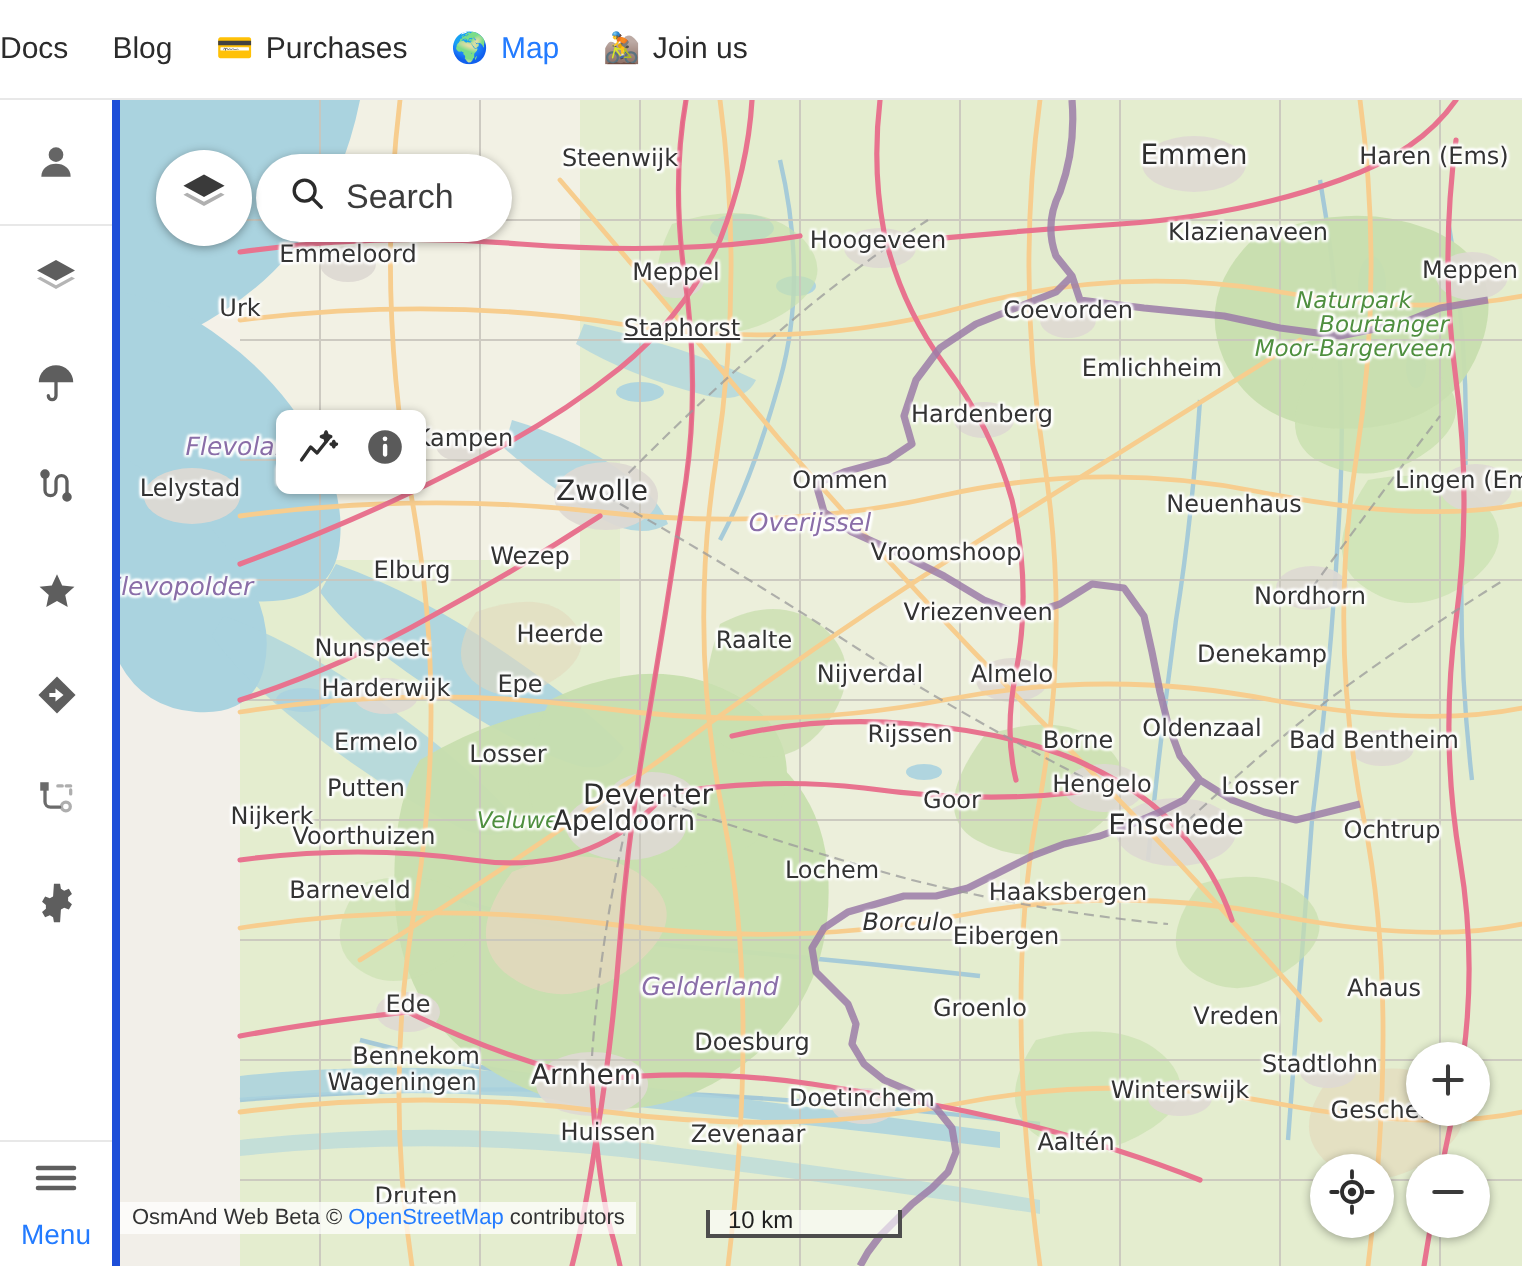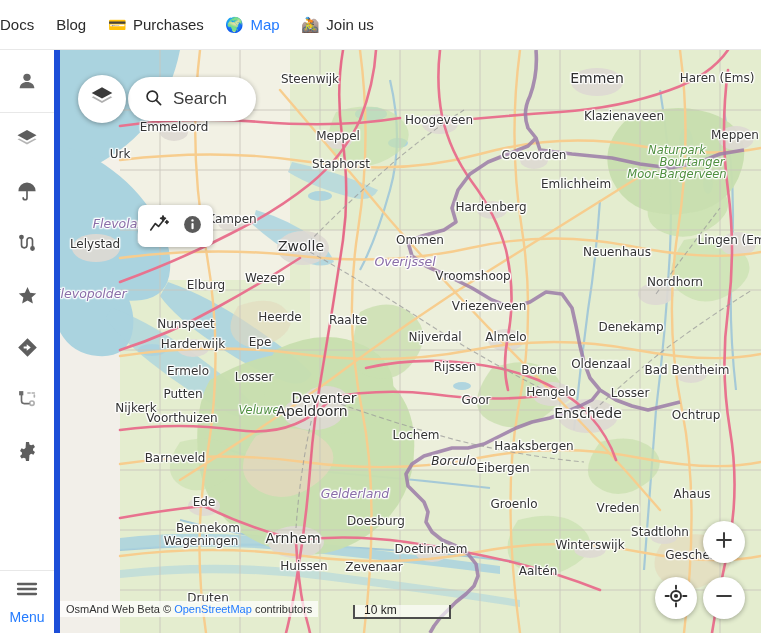--- a/index.html
+++ b/index.html
@@ -49,21 +49,21 @@
     white-space: nowrap;
   }
   .nav-item.active .nav-label { color: #237bff; }
   .nav-emoji { font-size: 15px; line-height: 1; }
 
   
   .sidebar {
     position: absolute; left: 0; top: 50px;
     width: 60px; height: 583px;
     background: #ffffff;
-    border-right: 6px solid #1d4ed8;
+    border-right: 4px solid #1d4ed8;
     display: flex; flex-direction: column; align-items: center;
     z-index: 30;
   }
   .side-sec { width: 100%; display: flex; flex-direction: column; align-items: center; }
   .side-divider { width: 100%; height: 1px; background: #e8e8e8; }
   .side-btn {
     width: 60px; height: 52px;
     display: flex; align-items: center; justify-content: center;
     cursor: pointer;
   }
@@ -453,45 +453,45 @@
   <div id="map-labels">
       <div class="lbl town" style="left: 250px; top: 29px;">Steenwijk</div>
       <div class="lbl city" style="left: 537px; top: 28px;">Emmen</div>
       <div class="lbl town" style="left: 657px; top: 28px;">Haren (Ems)</div>
       <div class="lbl town" style="left: 114px; top: 77px;">Emmeloord</div>
       <div class="lbl town" style="left: 379px; top: 70px;">Hoogeveen</div>
       <div class="lbl town" style="left: 564px; top: 66px;">Klazienaveen</div>
       <div class="lbl town" style="left: 278px; top: 86px;">Meppel</div>
       <div class="lbl town" style="left: 675px; top: 85px;">Meppen</div>
       <div class="lbl town" style="left: 60px; top: 104px;">Urk</div>
-      <div class="lbl town" style="left: 281px; top: 114px;">Staphorst</div>
+      <div class="lbl town" style="left: 281px; top: 114px; text-decoration: underline;">Staphorst</div>
       <div class="lbl town" style="left: 474px; top: 105px;">Coevorden</div>
       <div class="lbl park" style="left: 617px; top: 100px;">Naturpark</div>
       <div class="lbl park" style="left: 617px; top: 112px; padding-left: 30px;">Bourtanger</div>
       <div class="lbl park" style="left: 617px; top: 124px;">Moor-Bargerveen</div>
       <div class="lbl town" style="left: 516px; top: 134px;">Emlichheim</div>
       <div class="lbl town" style="left: 431px; top: 157px;">Hardenberg</div>
       <div class="lbl town" style="left: 172px; top: 169px;">Kampen</div>
       <div class="lbl city" style="left: 241px; top: 196px;">Zwolle</div>
       <div class="lbl town" style="left: 360px; top: 190px;">Ommen</div>
       <div class="lbl town" style="left: 557px; top: 202px;">Neuenhaus</div>
       <div class="lbl town" style="left: 677px; top: 190px;">Lingen (Ems)</div>
       <div class="lbl region" style="left: 63px; top: 173px;">Flevoland</div>
       <div class="lbl town" style="left: 35px; top: 194px;">Lelystad</div>
       <div class="lbl town" style="left: 102px; top: 188px;">Dronten</div>
       <div class="lbl region" style="left: 345px; top: 211px;">Overijssel</div>
       <div class="lbl town" style="left: 413px; top: 226px;">Vroomshoop</div>
       <div class="lbl town" style="left: 205px; top: 228px;">Wezep</div>
       <div class="lbl town" style="left: 146px; top: 235px;">Elburg</div>
-      <div class="lbl town" style="left: 595px; top: 232px; margin-left: 20px;">Nordhorn</div>
+      <div class="lbl town" style="left: 595px; top: 248px;">Nordhorn</div>
       <div class="lbl region" style="left: 30px; top: 243px;">Flevopolder</div>
       <div class="lbl town" style="left: 429px; top: 256px;">Vriezenveen</div>
       <div class="lbl town" style="left: 126px; top: 274px;">Nunspeet</div>
       <div class="lbl town" style="left: 220px; top: 267px;">Heerde</div>
-      <div class="lbl town" style="left: 288px; top: 270px;">Raalte</div>
+      <div class="lbl town" style="left: 317px; top: 270px;">Raalte</div>
       <div class="lbl town" style="left: 571px; top: 277px;">Denekamp</div>
       <div class="lbl town" style="left: 133px; top: 294px;">Harderwijk</div>
       <div class="lbl town" style="left: 200px; top: 292px;">Epe</div>
       <div class="lbl town" style="left: 375px; top: 287px;">Nijverdal</div>
       <div class="lbl town" style="left: 446px; top: 287px;">Almelo</div>
       <div class="lbl town" style="left: 541px; top: 314px;">Oldenzaal</div>
       <div class="lbl town" style="left: 627px; top: 320px;">Bad Bentheim</div>
       <div class="lbl town" style="left: 128px; top: 321px;">Ermelo</div>
       <div class="lbl town" style="left: 194px; top: 327px;">Losser</div>
       <div class="lbl town" style="left: 395px; top: 317px; text-align: center;">Rijssen</div>
@@ -500,29 +500,29 @@
       <div class="lbl city" style="left: 264px; top: 348px;">Deventer</div>
       <div class="lbl town" style="left: 491px; top: 342px;">Hengelo</div>
       <div class="lbl town" style="left: 570px; top: 343px;">Losser</div>
       <div class="lbl town" style="left: 76px; top: 358px;">Nijkerk</div>
       <div class="lbl park" style="left: 199px; top: 360px;">Veluwe</div>
       <div class="lbl city" style="left: 252px; top: 361px;">Apeldoorn</div>
       <div class="lbl town" style="left: 416px; top: 350px;">Goor</div>
       <div class="lbl city" style="left: 528px; top: 363px;">Enschede</div>
       <div class="lbl town" style="left: 636px; top: 365px;">Ochtrup</div>
       <div class="lbl town" style="left: 122px; top: 368px;">Voorthuizen</div>
-      <div class="lbl town" style="left: 115px; top: 408px;">Barneveld</div>
+      <div class="lbl town" style="left: 115px; top: 395px;">Barneveld</div>
       <div class="lbl town" style="left: 356px; top: 385px;">Lochem</div>
       <div class="lbl town" style="left: 474px; top: 396px;">Haaksbergen</div>
       <div class="lbl region" style="left: 295px; top: 403px; margin-top: 40px;">Gelderland</div>
       <div class="lbl town" style="left: 394px; top: 411px; font-style: italic;">Borculo</div>
       <div class="lbl town" style="left: 443px; top: 418px;">Eibergen</div>
       <div class="lbl town" style="left: 632px; top: 444px;">Ahaus</div>
       <div class="lbl town" style="left: 144px; top: 452px;">Ede</div>
-      <div class="lbl town" style="left: 430px; top: 454px; margin-left: 24px;">Groenlo</div>
+      <div class="lbl town" style="left: 430px; top: 454px;">Groenlo</div>
       <div class="lbl town" style="left: 558px; top: 458px;">Vreden</div>
       <div class="lbl town" style="left: 148px; top: 478px;">Bennekom</div>
       <div class="lbl town" style="left: 316px; top: 471px;">Doesburg</div>
       <div class="lbl town" style="left: 600px; top: 482px;">Stadtlohn</div>
       <div class="lbl town" style="left: 141px; top: 491px;">Wageningen</div>
       <div class="lbl city" style="left: 233px; top: 488px;">Arnhem</div>
       <div class="lbl town" style="left: 530px; top: 495px;">Winterswijk</div>
       <div class="lbl town" style="left: 630px; top: 505px;">Gescher</div>
       <div class="lbl town" style="left: 371px; top: 499px;">Doetinchem</div>
       <div class="lbl town" style="left: 244px; top: 516px; text-align: right;">Huissen</div>

